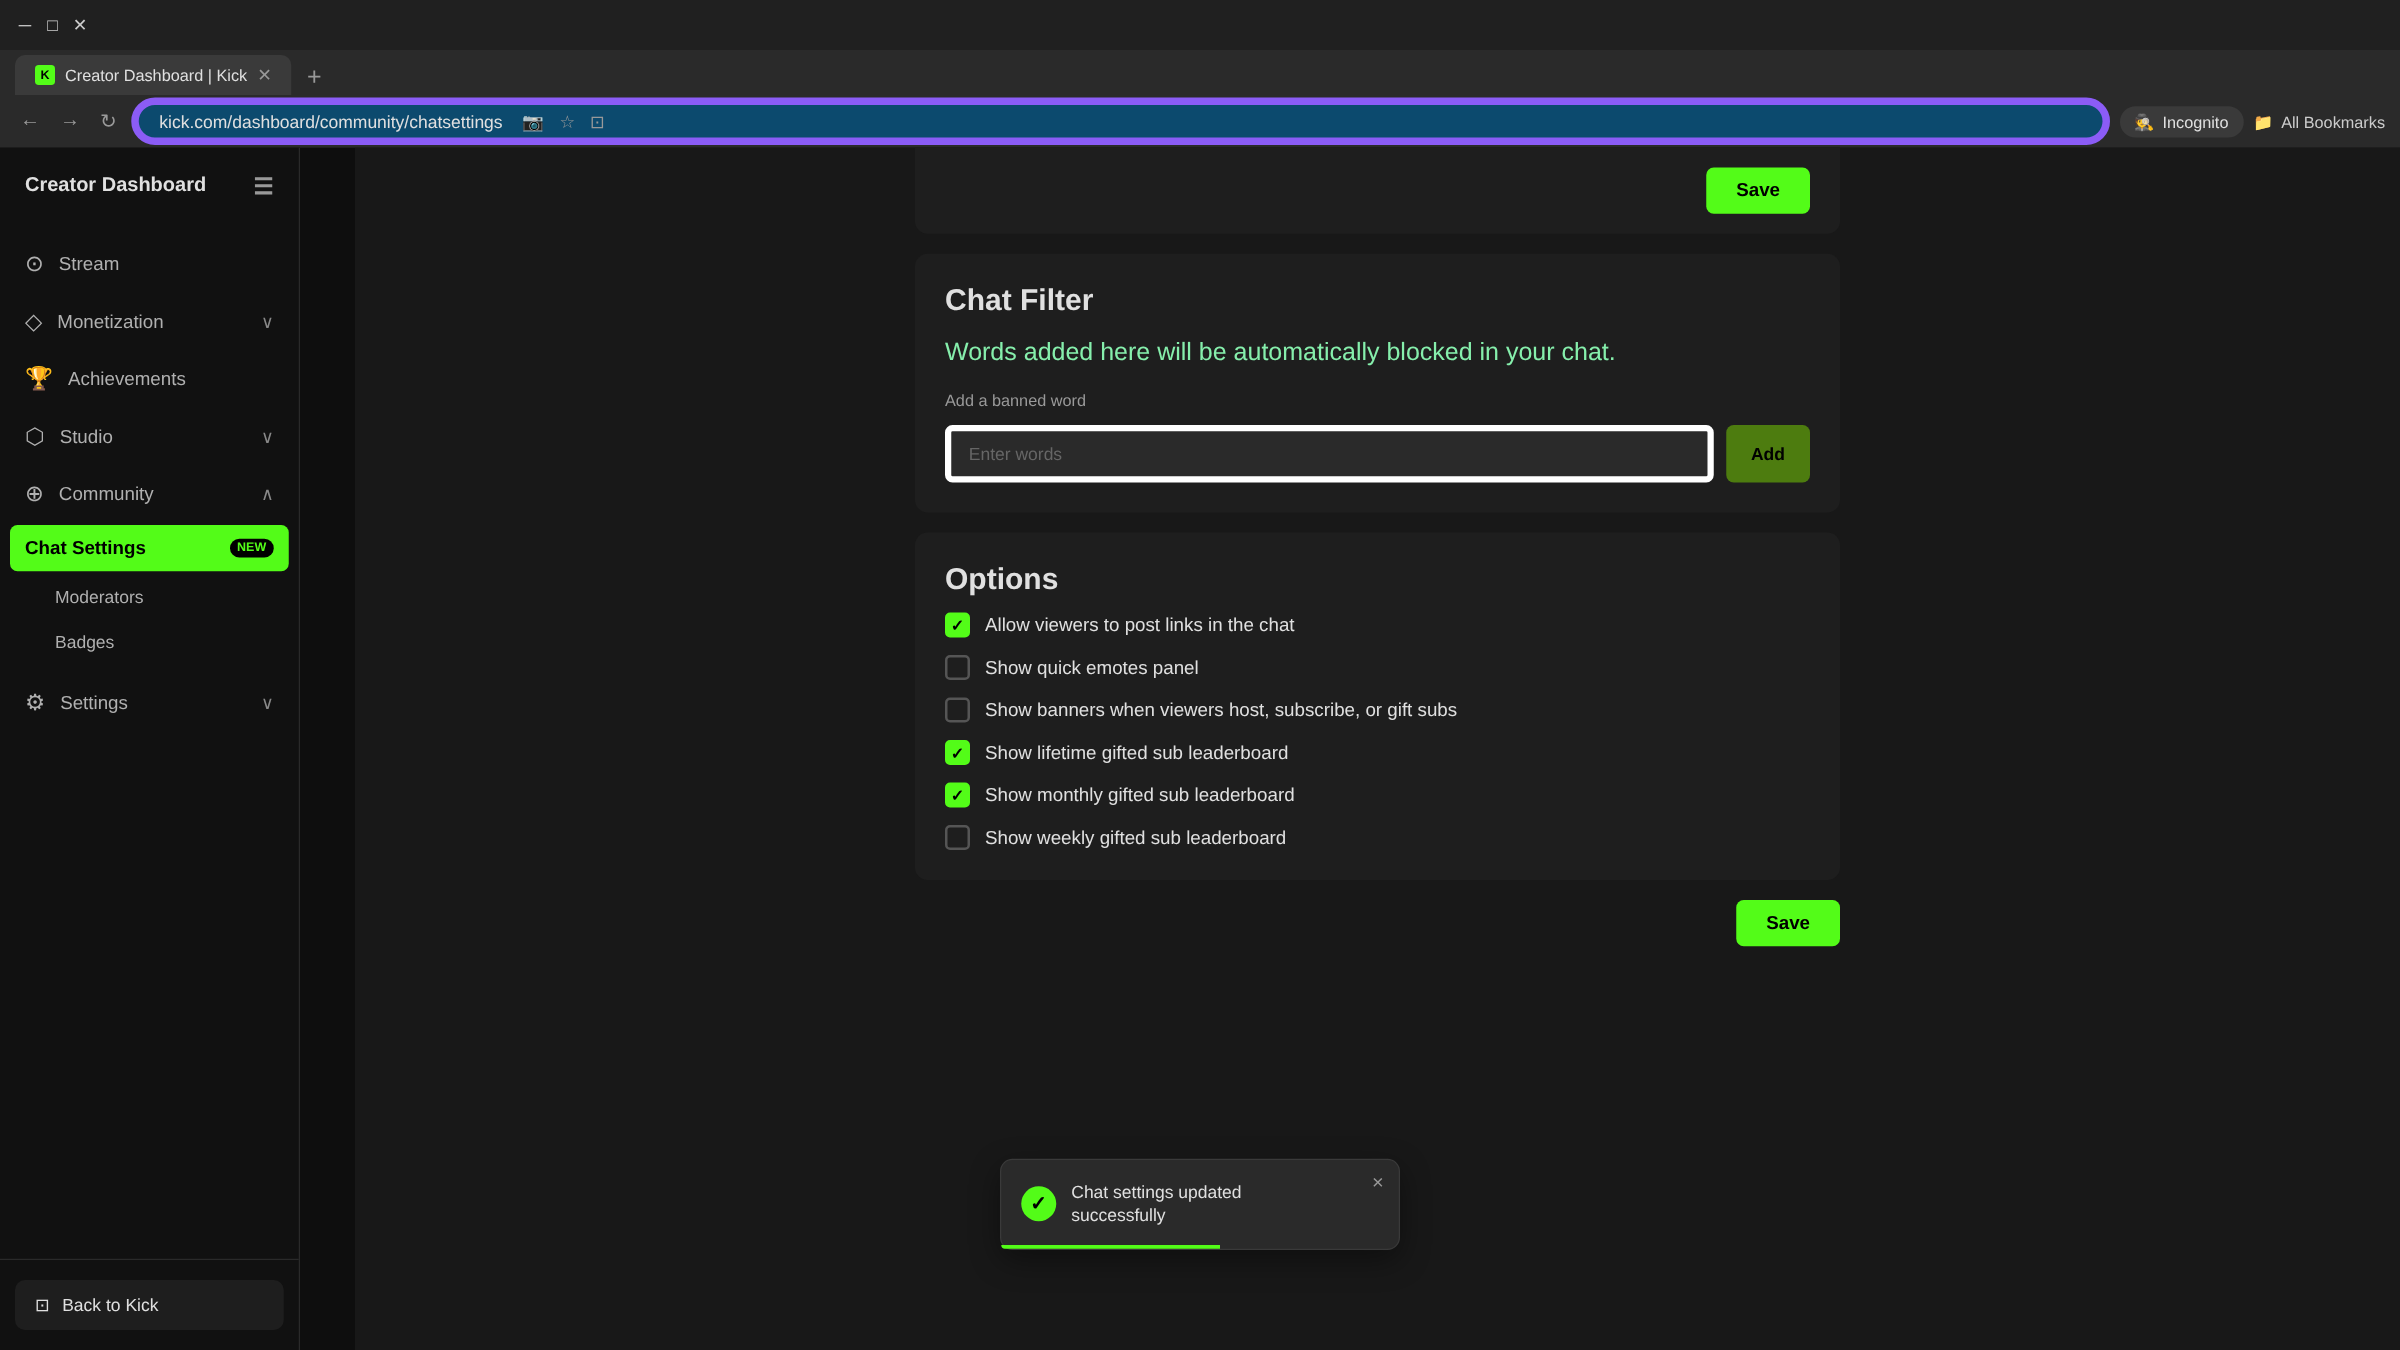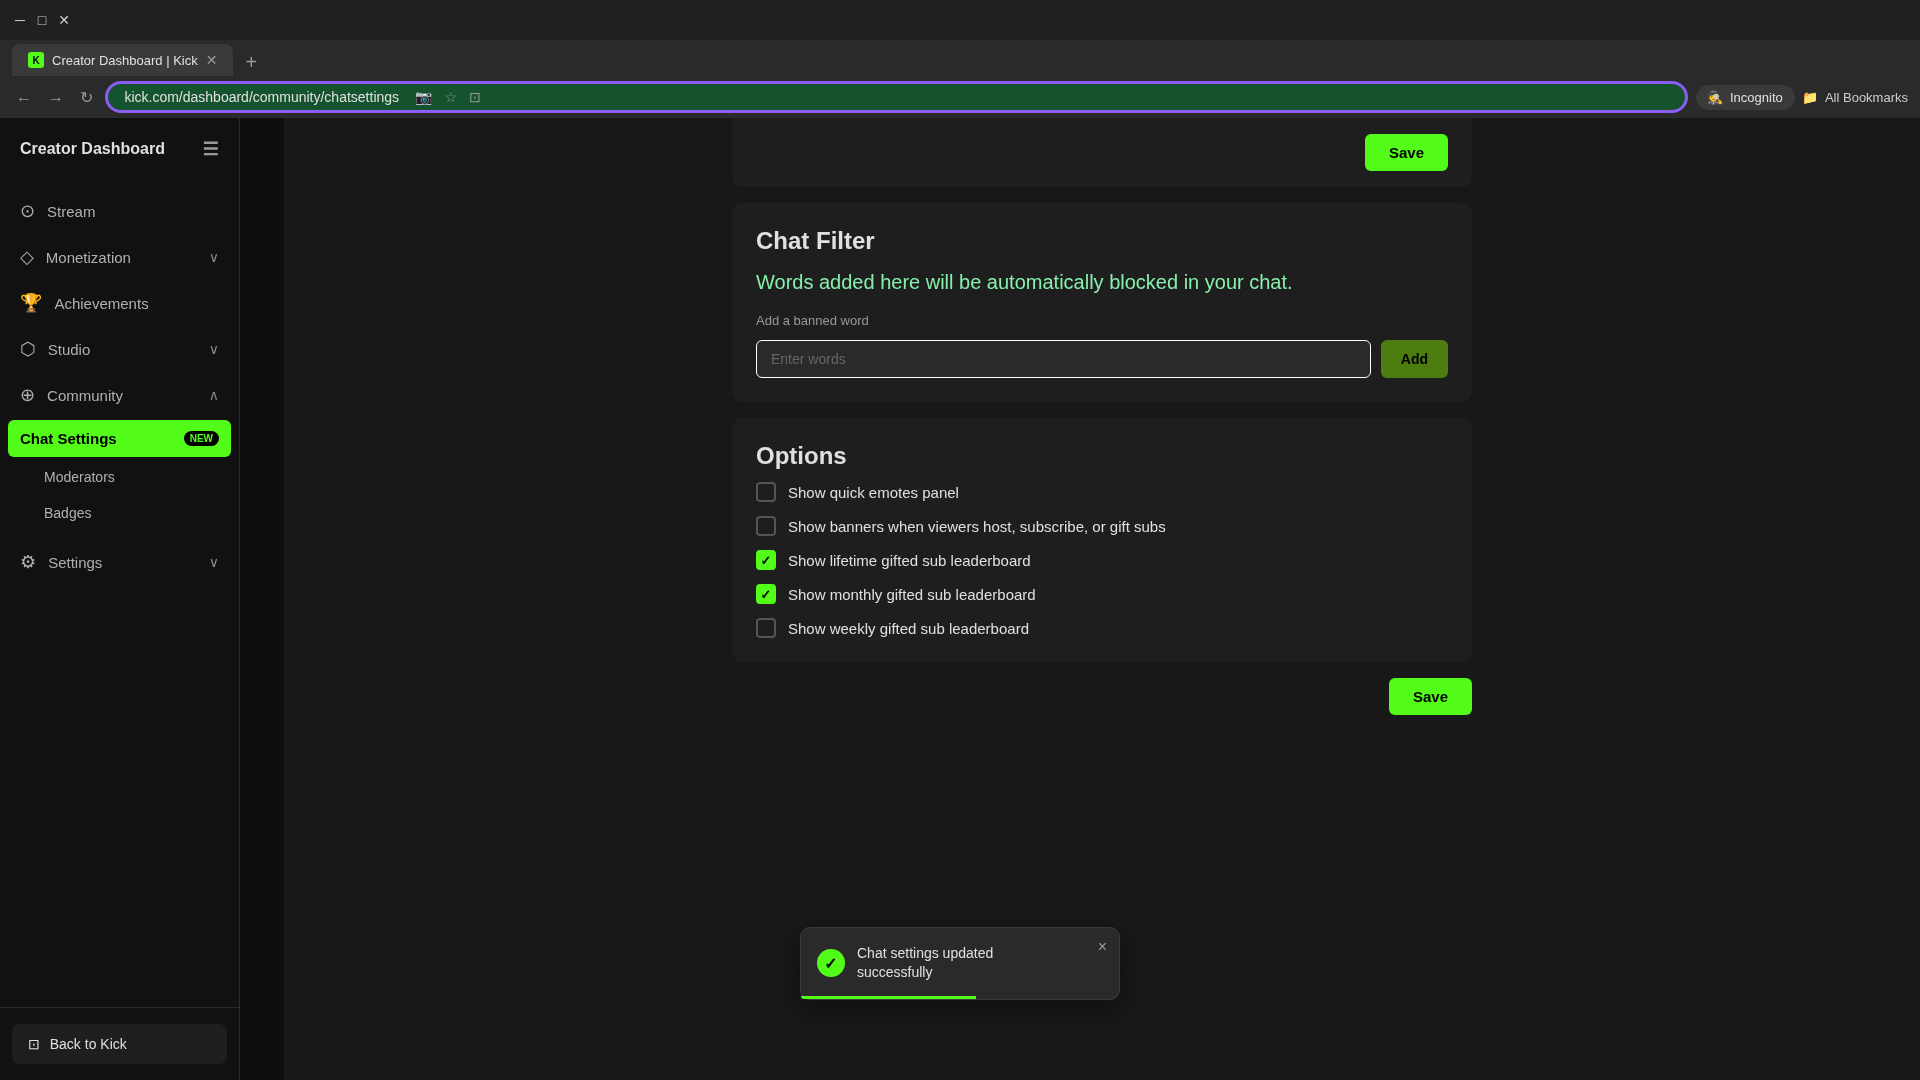--- a/index.html
+++ b/index.html
@@ -79,22 +79,22 @@
       padding: 6px 12px;
       gap: 8px;
       height: 42px;
       background: #2a2a2a;
     }
     .nav-btn {
       background: none; border: none; color: #999; font-size: 16px; cursor: pointer; padding: 4px;
     }
     .address-bar {
       flex: 1;
-      background: #14532d;
-      border: 3px solid #8b5cf6;
+      background: #0c4a6e;
+      border: 6px solid #8b5cf6;
       border-radius: 20px;
       padding: 5px 16px;
       color: #e0e0e0;
       font-size: 14px;
       display: flex;
       align-items: center;
       gap: 8px;
     }
     .address-bar-icons {
       display: flex;
@@ -267,21 +267,21 @@
 
     
     .input-row {
       display: flex;
       gap: 10px;
       margin-top: 12px;
     }
     .text-input {
       flex: 1;
       background: #2a2a2a;
-      border: 1px solid #ffffff;
+      border: 5px solid #ffffff;
       border-radius: 6px;
       padding: 10px 14px;
       color: #e0e0e0;
       font-size: 14px;
       outline: none;
     }
     .text-input::placeholder { color: #666; }
     .add-btn {
       background: #4d7c0f;
       color: #000;
@@ -513,20 +513,24 @@
         <div class="input-row">
           <input class="text-input" type="text" placeholder="Enter words" style="">
           <button class="add-btn">Add</button>
         </div>
       </div>
 
       <div class="section-card">
         <div class="section-title">Options</div>
         <div class="checkbox-list">
 
+          <label class="checkbox-item">
+            <div class="checkbox-box checked"></div>
+            <span>Allow viewers to post links in the chat</span>
+          </label>
 
           <label class="checkbox-item">
             <div class="checkbox-box"></div>
             <span>Show quick emotes panel</span>
           </label>
 
           <label class="checkbox-item">
             <div class="checkbox-box"></div>
             <span>Show banners when viewers host, subscribe, or gift subs</span>
           </label>

